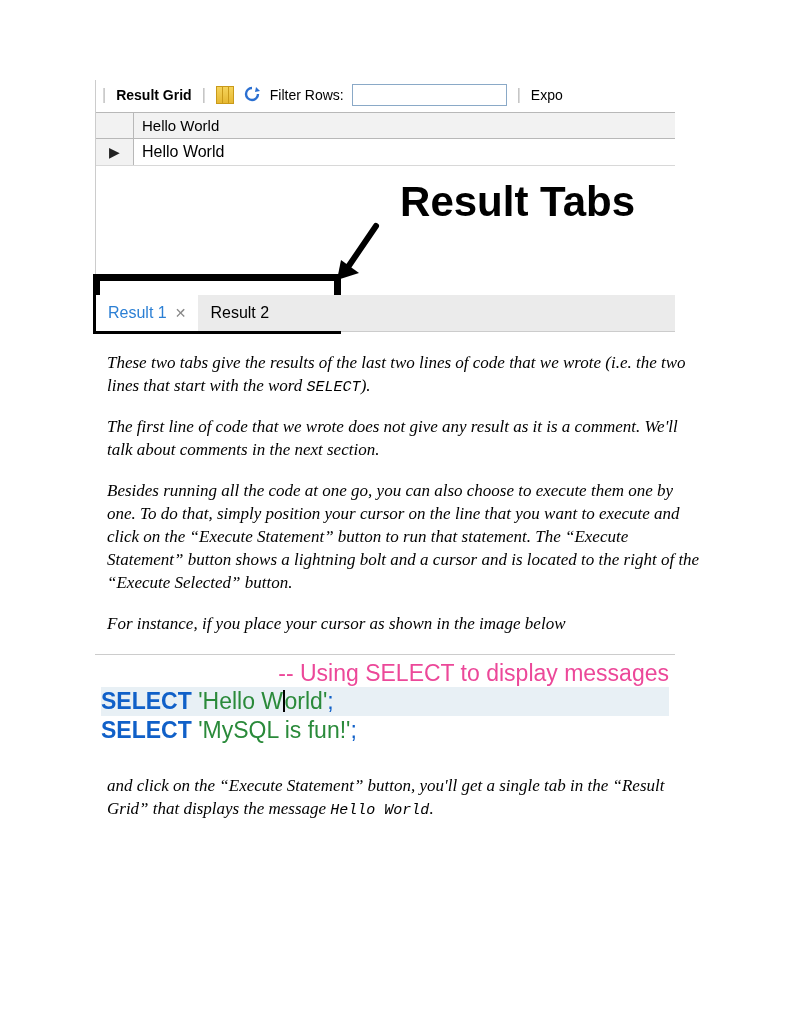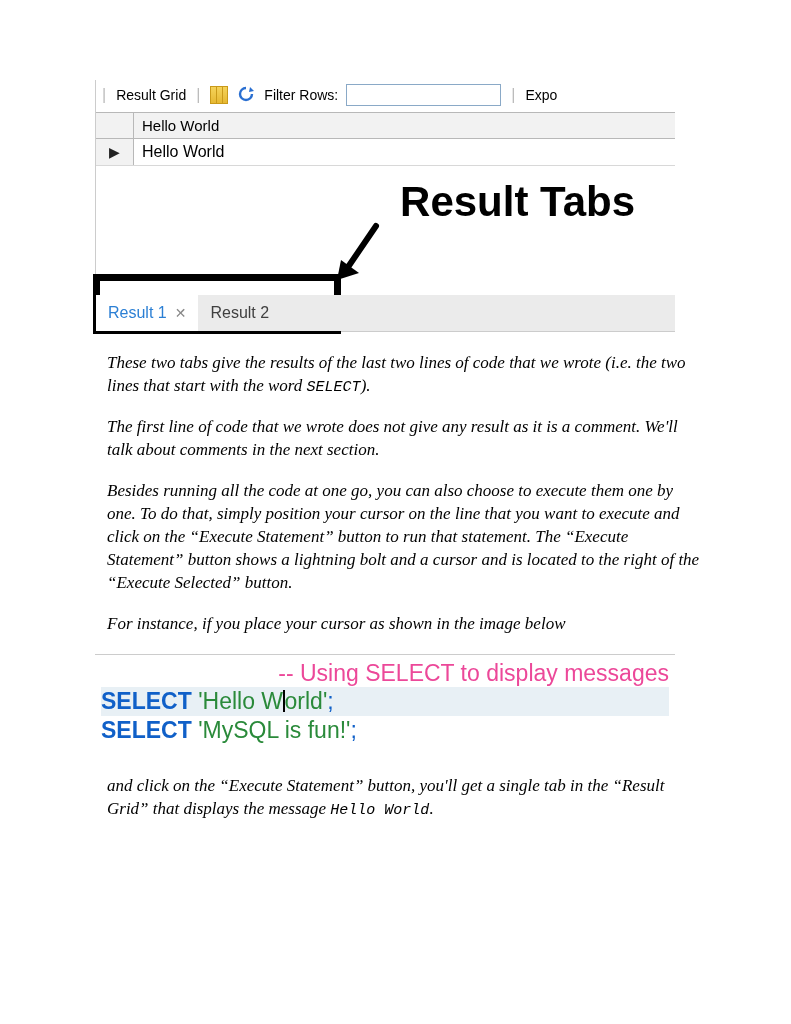--- a/index.html
+++ b/index.html
@@ -31,21 +31,21 @@
     padding: 4px 4px 6px 4px;
     gap: 8px;
     font-family: "Segoe UI", Tahoma, Arial, sans-serif;
     font-size: 14px;
   }
   .tb-sep {
     color: #bbb;
     font-size: 16px;
     padding: 0 2px;
   }
-  .tb-label-bold { font-weight: normal; }
+  .tb-label-bold { font-weight: bold; }
   .icon-grid {
     width: 18px; height: 18px;
     background: linear-gradient(to bottom, #f5d35a, #e6b832);
     border: 1px solid #c99a1a;
     position: relative;
     display: inline-block;
   }
   .icon-grid::before {
     content: "";
     position: absolute; left: 5px; top: 0; bottom: 0;
@@ -137,21 +137,21 @@
     border: 7px solid #000;
     pointer-events: none;
   }
   .tab {
     display: flex;
     align-items: center;
     padding: 0 12px;
     font-family: Arial, sans-serif;
     font-size: 16px;
     gap: 8px;
-    color: #404040;
+    color: #000000;
   }
   .tab.active {
     background: #fff;
     color: #2b7fd4;
     justify-content: center;
   }
   .tab-close {
     color: #888;
     font-size: 14px;
   }

